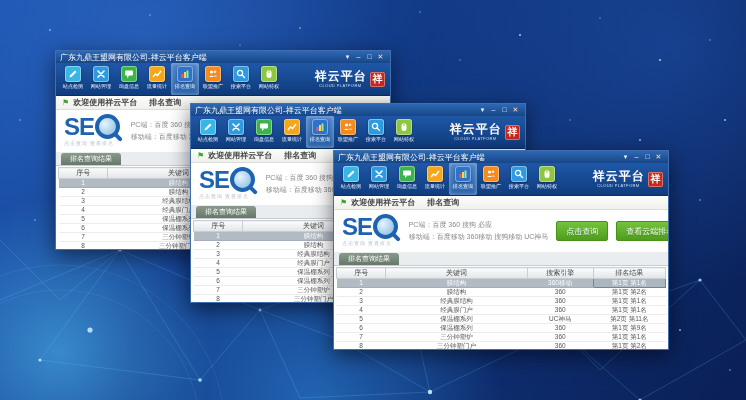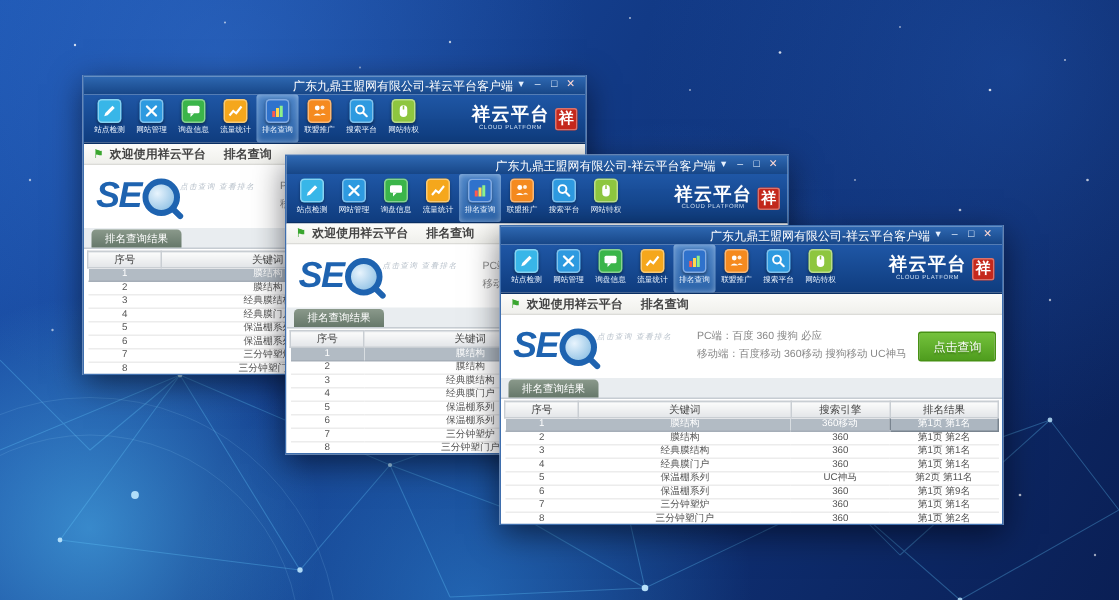--- a/index.html
+++ b/index.html
@@ -17,21 +17,21 @@
   #bg-art{position:absolute;left:0;top:0;z-index:0;}
   
   .win{position:absolute;width:334px;height:198px;background:#fff;
     border:1px solid #3f6fae;box-shadow:0 6px 20px rgba(0,0,10,.55);
     display:flex;flex-direction:column;}
   .win1{left:55px;top:50px;z-index:1}
   .win2{left:190px;top:103px;z-index:2}
   .win3{left:333px;top:150px;z-index:3}
   .titlebar{flex:0 0 12px;background:linear-gradient(#2e68b2,#174687);
     display:flex;align-items:center;padding:0 4px;color:#fff;}
-  .title{font-size:8px;flex:1;white-space:nowrap;overflow:hidden;text-align:right;}
+  .title{font-size:8px;flex:1;white-space:nowrap;overflow:hidden;}
   .wc{font-size:7px;width:11px;text-align:center;cursor:pointer;color:#e8f2ff;line-height:12px}
   .wc:last-child{color:#ffd9d4}
   .toolbar{flex:0 0 32px;background:linear-gradient(#1f57a6,#0f3c7e);
     border-bottom:1px solid #0a2f63;display:flex;align-items:stretch;padding:0 3px;}
   .tb-item{width:28px;display:flex;flex-direction:column;align-items:center;
     justify-content:center;gap:1px;cursor:pointer;}
   .tb-item.active{background:linear-gradient(#4d85c8,#2b63a9);border-radius:2px;
     box-shadow:inset 0 0 4px rgba(255,255,255,.45);}
   .tb-ic{width:16px;height:16px;border-radius:3px;display:flex;align-items:center;
     justify-content:center;box-shadow:inset 0 0 0 1px rgba(255,255,255,.4),0 1px 2px rgba(0,0,0,.35);}
@@ -45,21 +45,21 @@
     display:flex;align-items:center;justify-content:center;border-radius:2px;
     box-shadow:inset 0 0 0 1px rgba(255,255,255,.35);}
   .welcome{flex:0 0 13px;background:linear-gradient(#fcfcfa,#f0f0ec);border-bottom:1px solid #dcdcd8;
     display:flex;align-items:center;gap:4px;padding:0 6px;}
   .flag{color:#3aa62f;font-size:8px;line-height:1}
   .welcome-text,.welcome-sec{font-size:8px;color:#444;font-weight:bold;white-space:nowrap}
   .welcome-sec{margin-left:8px}
   
   .content{flex:1;background:#fff;display:flex;flex-direction:column;overflow:hidden}
   .seo-row{flex:0 0 42px;display:flex;align-items:center;padding:0 8px;gap:8px}
-  .seo-logo{display:flex;flex-direction:row;flex:0 0 auto;font-style:italic;}
+  .seo-logo{display:flex;flex-direction:column;flex:0 0 auto;}
   .seo-main{display:flex;align-items:center}
   .seo-se{font-weight:800;font-size:24px;color:#1e63b0;letter-spacing:-1px;line-height:1}
   .seo-o{width:17px;height:17px;border:4px solid #1e63b0;border-radius:50%;position:relative;
     background:radial-gradient(circle at 35% 35%, #e8f4fd, #7fb8e0);margin-left:1px;}
   .seo-o::after{content:"";position:absolute;width:10px;height:4px;background:#1e63b0;
     right:-7px;bottom:-4px;transform:rotate(45deg);border-radius:2px;}
   .seo-tag{font-size:6px;transform:scale(.85);transform-origin:left;color:#b9c2cc;
     letter-spacing:1px;white-space:nowrap;}
   .seo-info{font-size:7px;color:#888;line-height:1.7;white-space:nowrap}
   .btns{margin-left:auto;display:flex;gap:8px}

